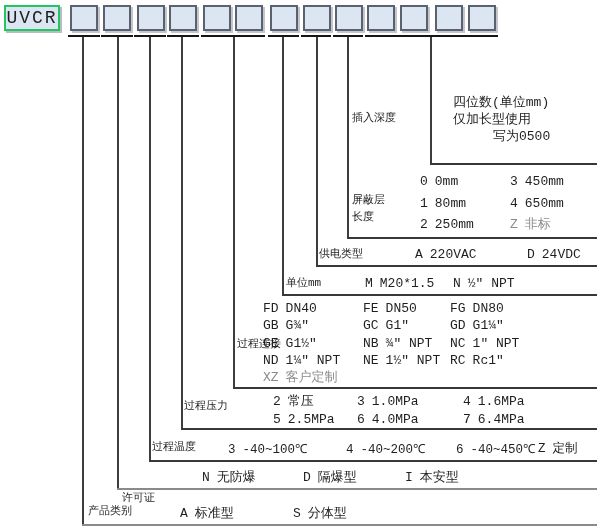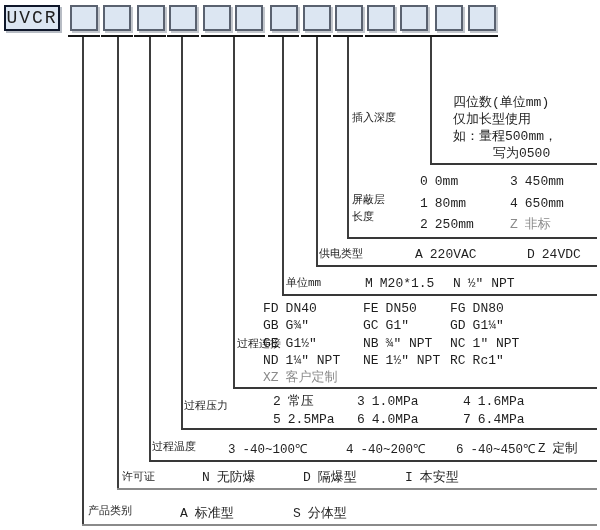--- a/index.html
+++ b/index.html
@@ -1,19 +1,19 @@
 <!DOCTYPE html>
 <html><head>
 <meta charset="utf-8">
 <style>
   html,body{margin:0;padding:0;background:#fff;}
   #stage{position:relative;width:600px;height:530px;background:#ffffff;overflow:hidden;
          font-family:"Liberation Mono","DejaVu Sans Mono",monospace;color:#1f1f1f;}
   .modelbox{position:absolute;left:4px;top:5px;width:52px;height:22px;background:#dce6f2;
-            border:2px solid #0f172a;box-shadow:2px 2px 0 #b7bcc4;display:flex;align-items:center;
+            border:2px solid #22c55e;box-shadow:2px 2px 0 #b7bcc4;display:flex;align-items:center;
             justify-content:center;font-size:18px;letter-spacing:2px;}
   .codebox{position:absolute;top:5px;width:24px;height:22px;background:#dce6f2;
            border:2px solid #5a6270;box-shadow:2px 2px 0 #c3c7cd;}
   .uline{position:absolute;top:35px;height:2px;background:#151515;}
   .vline{position:absolute;width:1.5px;background:#3d3d3d;}
   .bline{position:absolute;height:1.5px;background:#383838;}
   .bline.gray{background:#8a8a8a;}
   .rowlabel{position:absolute;font-size:11px;line-height:17px;white-space:nowrap;}
   .opts{position:absolute;display:grid;font-size:13px;white-space:nowrap;grid-auto-flow:row;}
   .opt{display:flex;gap:7px;align-items:baseline;}
@@ -71,21 +71,20 @@
   <div class="bline" style="left:233px;top:387px;width:364px"></div>
   <div class="bline" style="left:181px;top:428px;width:416px"></div>
   <div class="bline" style="left:149px;top:460px;width:448px"></div>
   <div class="bline gray" style="left:117px;top:488px;width:480px"></div>
   <div class="bline gray" style="left:82px;top:524px;width:515px"></div>
 
   <div class="rowlabel" style="left:352px;top:110px">插入深度</div>
   <div class="note" style="left:453px;top:94px">
     <div>四位数(单位mm)</div>
     <div>仅加长型使用</div>
-    <div>如：量程500mm，</div>
     <div class="indent">写为0500</div>
   </div>
 
   <div class="rowlabel" style="left:352px;top:192px">
     <div>屏蔽层</div>
     <div>长度</div>
   </div>
   <div class="opts" style="left:420px;top:171px;grid-template-columns:90px auto;line-height:21.5px">
     <span class="opt">
         <span>0</span>
@@ -234,21 +233,21 @@
     <span class="opt">
         <span>6</span>
         <span>-40~450℃</span>
       </span>
     <span class="opt">
         <span>Z</span>
         <span>定制</span>
       </span>
   </div>
 
-  <div class="rowlabel" style="left:122px;top:469px">许可证</div>
+  <div class="rowlabel" style="left:122px;top:490px">许可证</div>
   <div class="opts" style="left:202px;top:468px;grid-template-columns:101px 102px auto">
     <span class="opt">
         <span>N</span>
         <span>无防爆</span>
       </span>
     <span class="opt">
         <span>D</span>
         <span>隔爆型</span>
       </span>
     <span class="opt">

